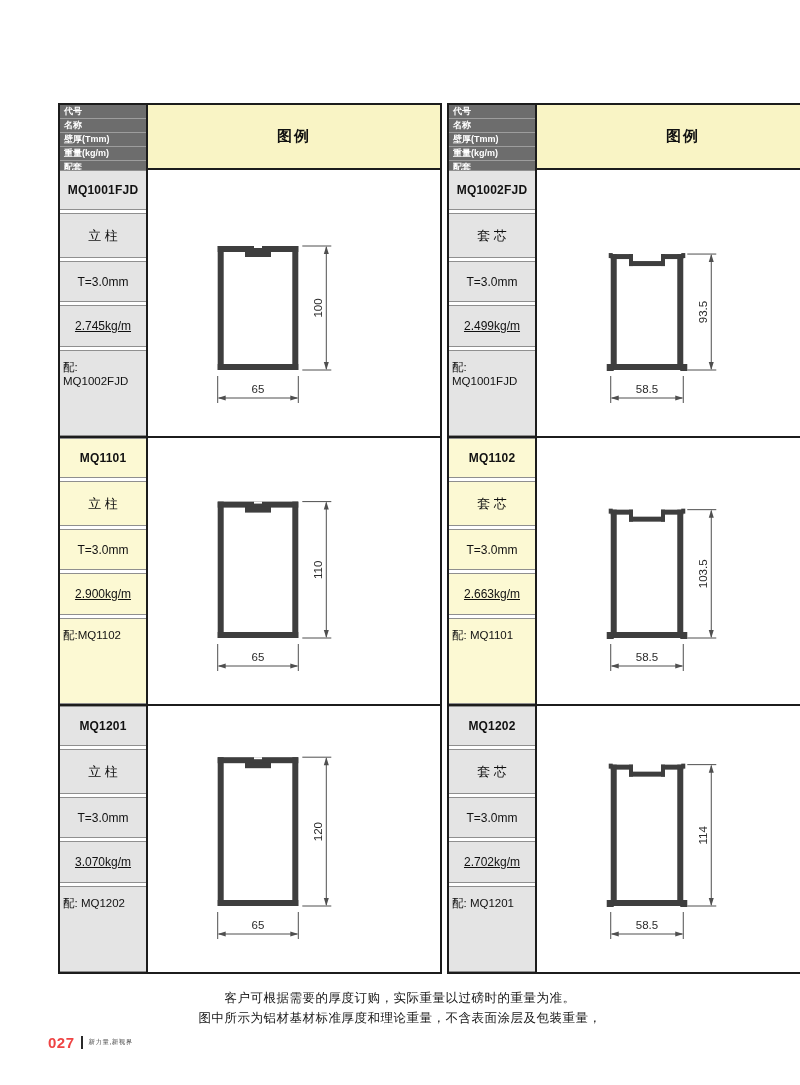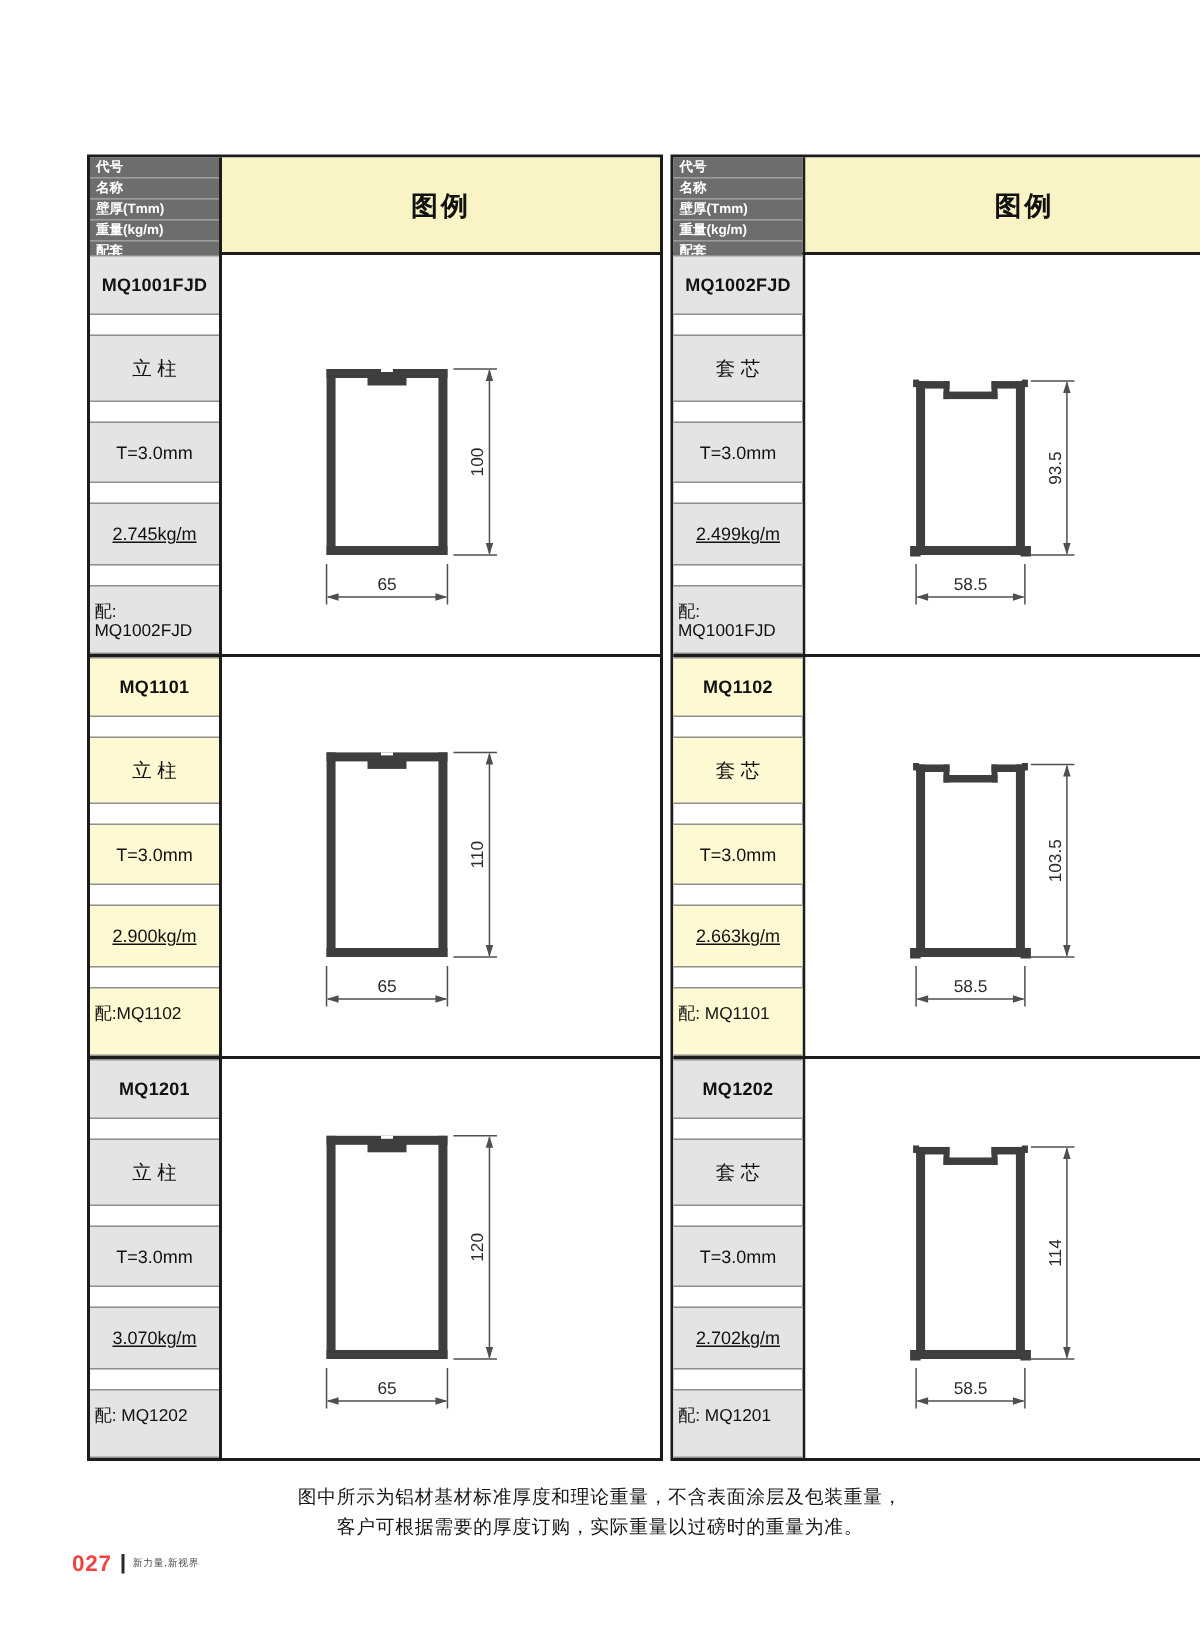--- a/index.html
+++ b/index.html
@@ -18,33 +18,33 @@
   .hlabel-col{width:86px;border-right:2px solid var(--table-border,#1c1c1c);display:flex;flex-direction:column;}
   .hcell{
     flex:1;background:var(--header-bg,#6d6d6d);color:var(--header-text,#fff);
     font-size:9px;font-weight:bold;display:flex;align-items:center;
     padding-left:4px;border-bottom:1px solid #9d9d9d;box-sizing:border-box;
   }
   .hcell:last-child{border-bottom:none;}
   .legend{
     flex:1;background:var(--legend-yellow,#f9f4c5);
     display:flex;align-items:center;justify-content:center;
-    font-size:18px;font-weight:bold;letter-spacing:2px;font-family:Liberation Mono, monospace;
+    font-size:15px;font-weight:bold;letter-spacing:2px;font-family:Liberation Mono, monospace;
   }
   
   .section{display:flex;height:266px;}
   .section + .section{border-top:2px solid var(--table-border,#1c1c1c);}
   .label-col{
     width:86px;border-right:2px solid var(--table-border,#1c1c1c);
     display:flex;flex-direction:column;background:#fff;
   }
   .cell{
     background:var(--cell-gray,#e4e4e4);
     border-top:1px solid #8f8f8f;border-bottom:1px solid #8f8f8f;
-    margin-bottom:13px;box-sizing:border-box;
+    margin-bottom:3px;box-sizing:border-box;
     display:flex;align-items:center;justify-content:center;
     font-size:12px;color:#111;
   }
   .section.highlight .cell{background:var(--highlight-yellow,#fcf9d3);}
   .c-code{height:40px;font-weight:bold;font-size:12px;letter-spacing:0.2px;}
   .c-name{height:45px;font-size:13px;}
   .c-thick{height:41px;}
   .c-weight{height:42px;text-decoration:underline;}
   .c-match{
     flex:1;margin-bottom:0;
@@ -299,21 +299,21 @@
             <polygon points="73.72999999999999,228 81.72999999999999,225.5 81.72999999999999,230.5" fill="#4f4f4f"></polygon>
             <polygon points="146.27,228 138.27,225.5 138.27,230.5" fill="#4f4f4f"></polygon>
             <text x="110" y="223" text-anchor="middle" font-size="11.5" fill="#2b2b2b">58.5</text>
           </svg>
       </div>
     </div>
   </div>
 </div>
 
 <div class="notes">
+  <div>客户可根据需要的厚度订购，实际重量以过磅时的重量为准。</div>
   <div>图中所示为铝材基材标准厚度和理论重量，不含表面涂层及包装重量，</div>
-  <div>客户可根据需要的厚度订购，实际重量以过磅时的重量为准。</div>
 </div>
 
 <div class="pagefoot">
   <span class="pagenum">027</span>
   <span class="footbar"></span>
   <span class="tagline">新力量,新视界</span>
 </div>
 
 </body></html>

